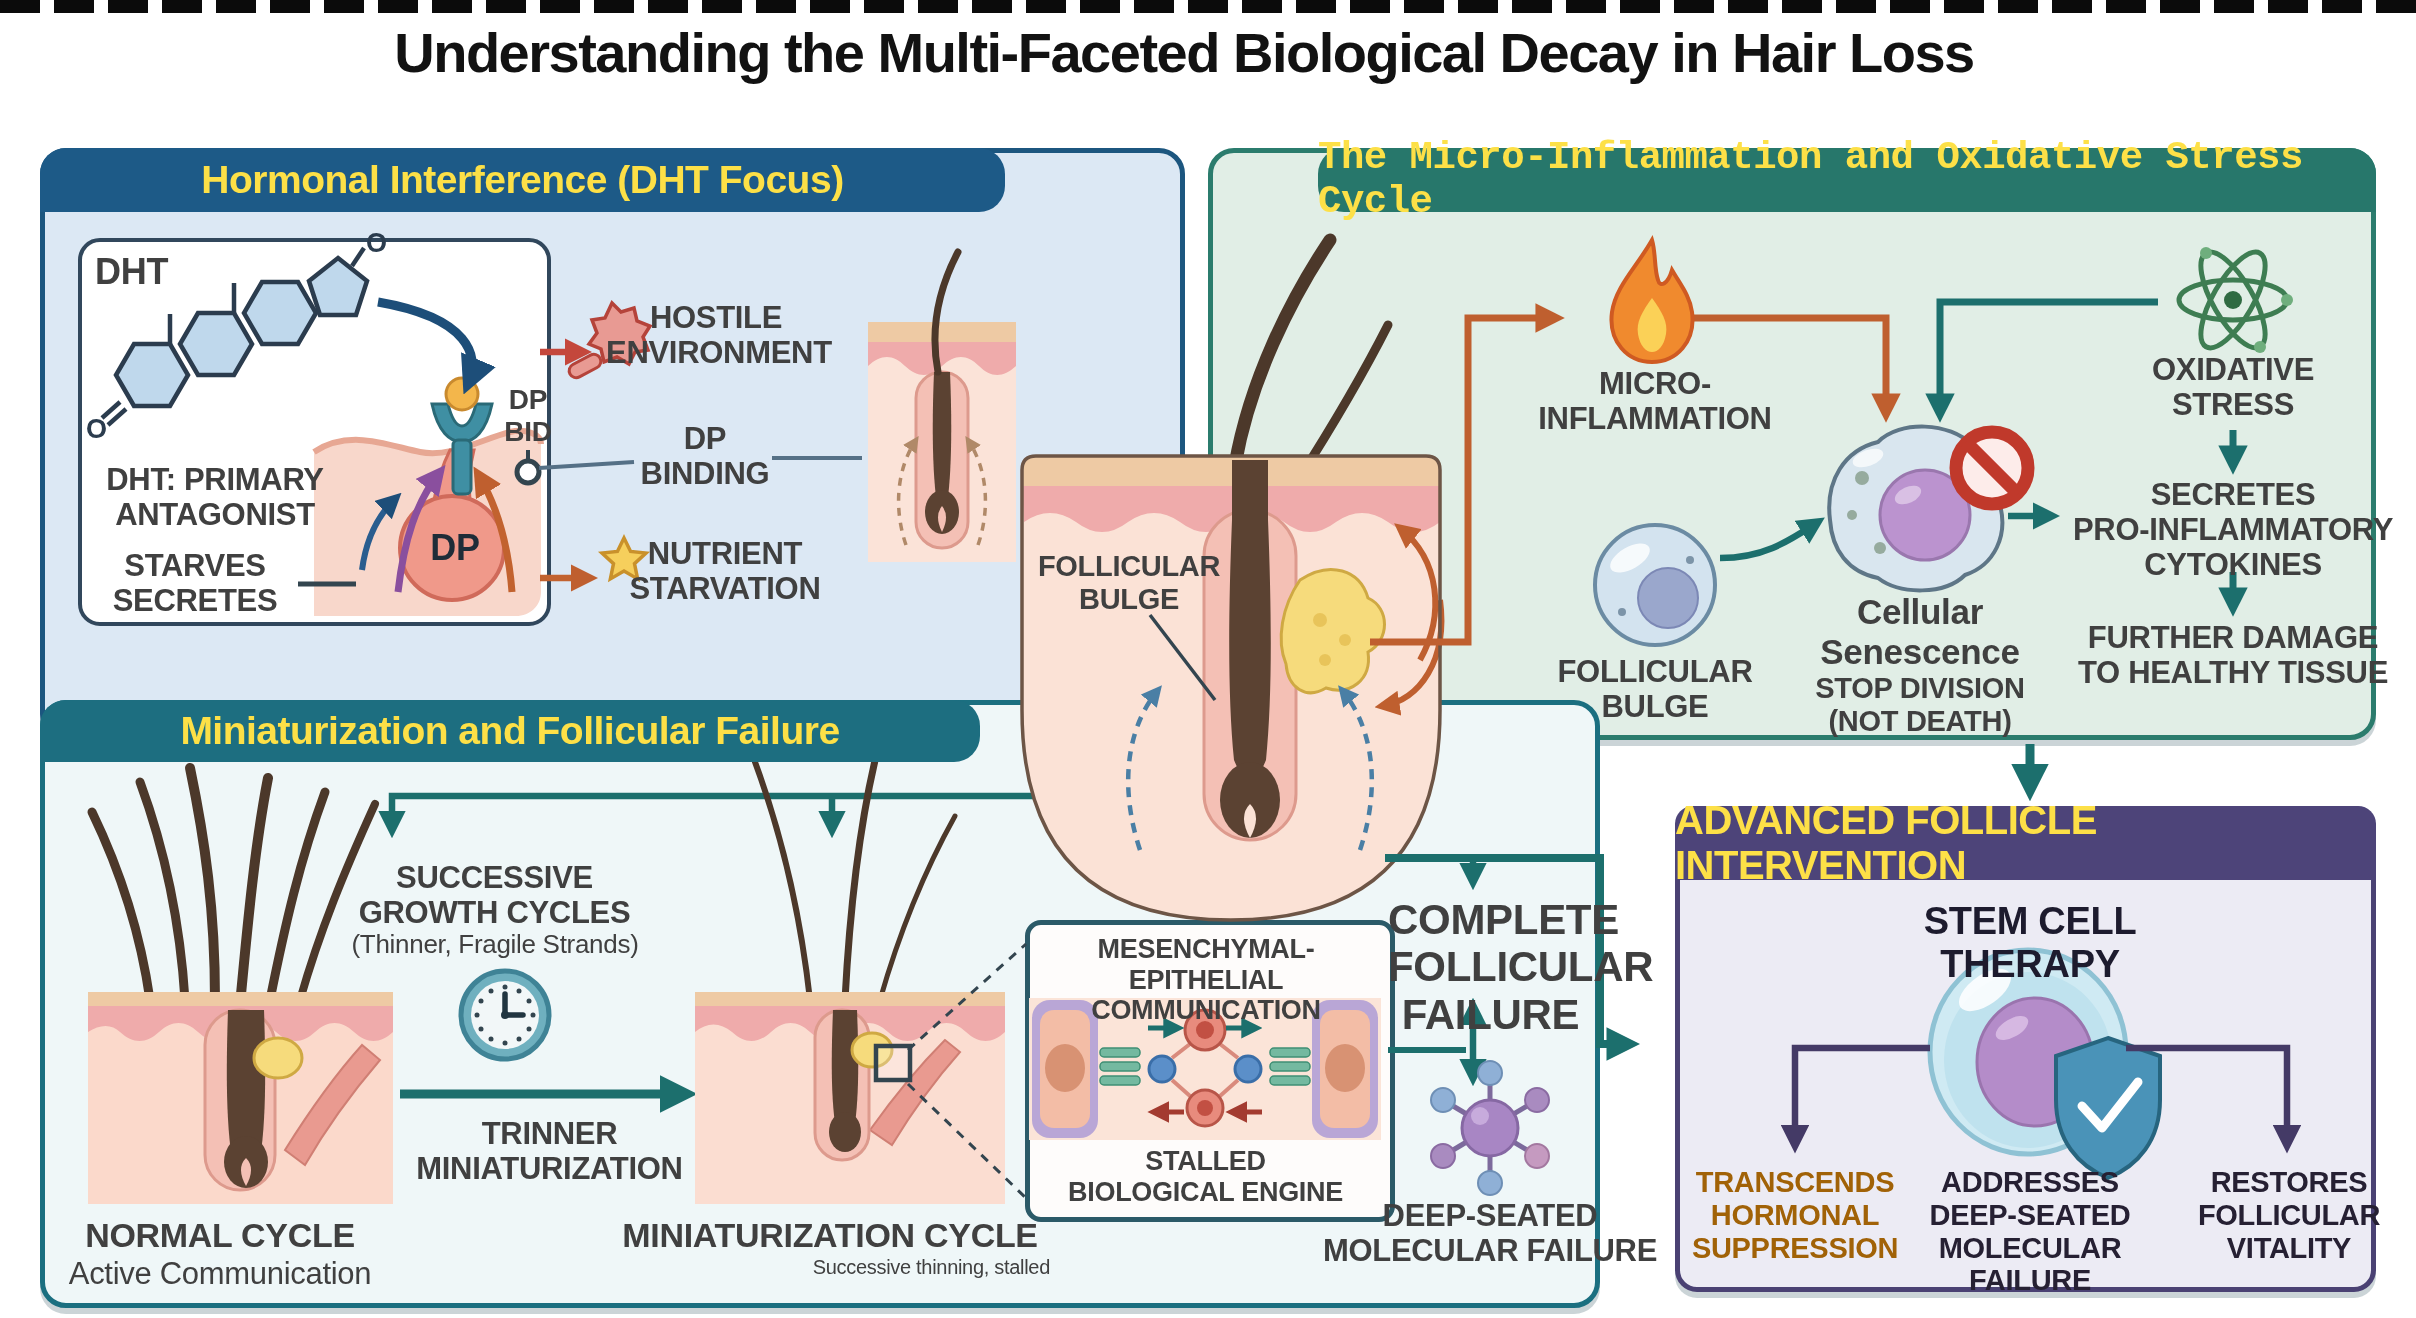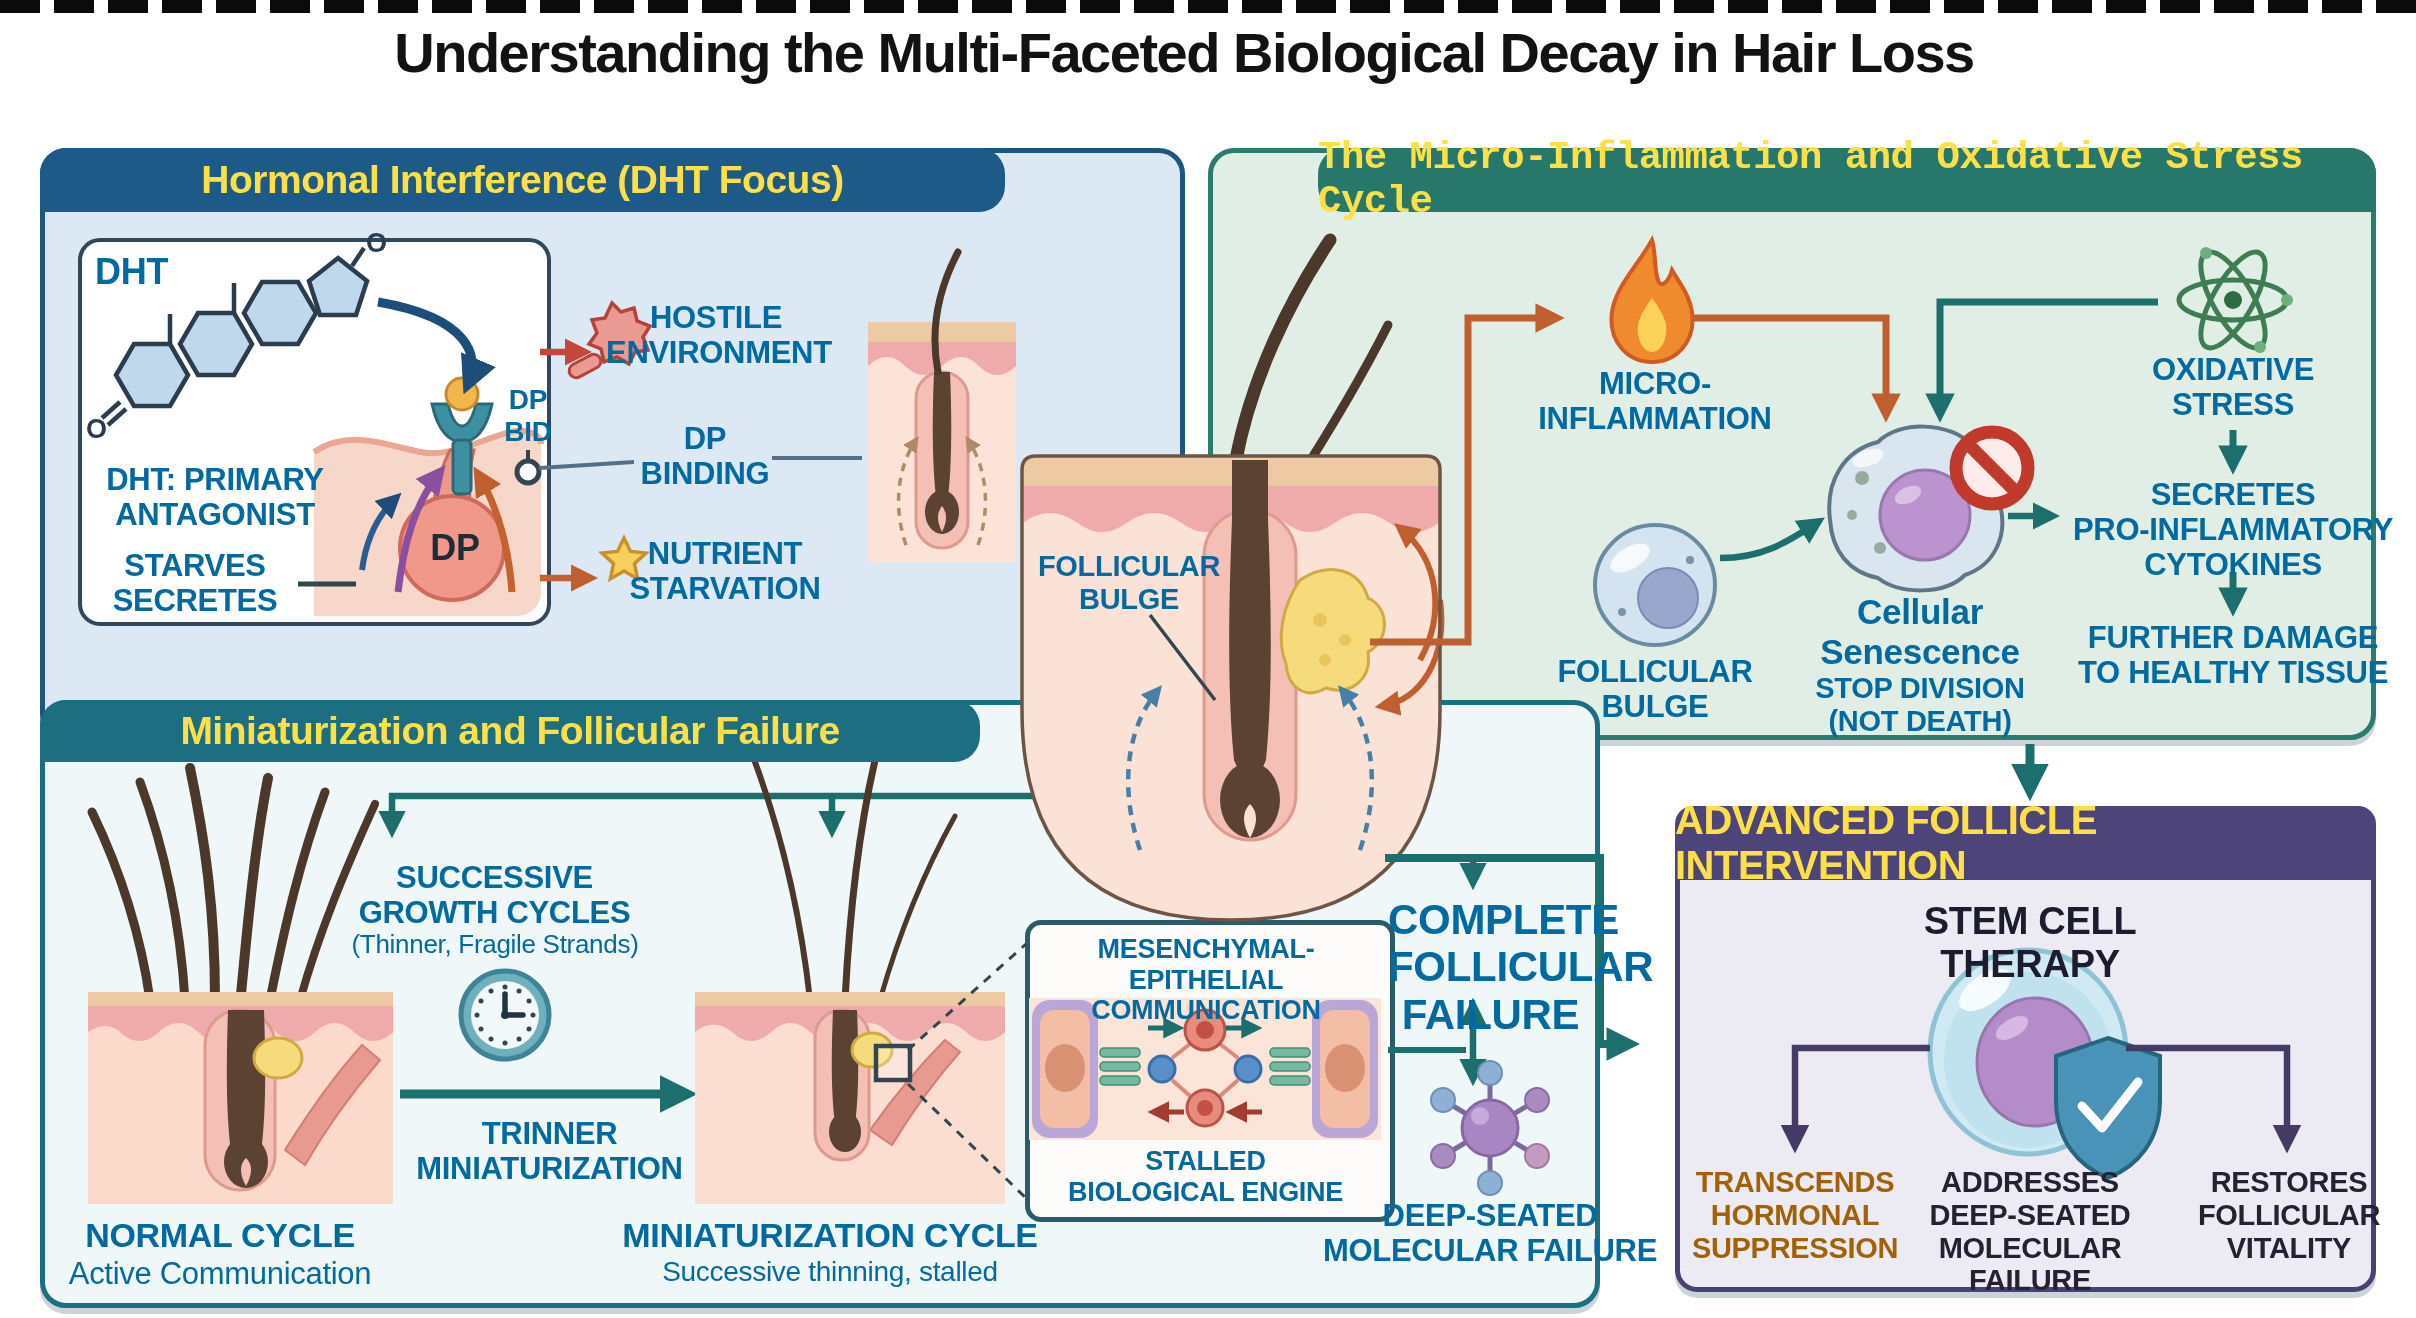--- a/index.html
+++ b/index.html
@@ -18,21 +18,21 @@
   .hdr{position:absolute;display:flex;align-items:center;justify-content:center;
     color:#fde047;font-weight:bold;font-size:39px;letter-spacing:-0.5px;z-index:6;}
   .hA{left:40px;top:148px;width:965px;height:64px;background:#1d5a87;border-radius:26px 26px 26px 0;}
   .hB{left:1318px;top:148px;width:1058px;height:64px;background:#27776b;border-radius:26px 26px 0 26px;font-family:Liberation Mono, monospace;}
   .hC{left:40px;top:700px;width:940px;height:62px;background:#1d6e80;border-radius:26px 26px 26px 0;}
   .hD{left:1675px;top:806px;width:701px;height:74px;background:#4d4479;border-radius:18px 18px 0 0;font-size:40px;}
   .whitebox{position:absolute;left:78px;top:238px;width:465px;height:380px;background:#ffffff;
     border:4px solid #31475c;border-radius:22px;}
   .mesbox{position:absolute;left:1025px;top:920px;width:360px;height:292px;background:#fefcfb;
     border:5px solid #2b5a68;border-radius:16px;}
-  .lbl{position:absolute;font-weight:bold;color:#0369a1;text-align:center;
+  .lbl{position:absolute;font-weight:bold;color:#404040;text-align:center;
     white-space:pre-line;line-height:1.13;letter-spacing:-0.3px;z-index:5;}
   .reg{font-weight:normal;}
   svg text{font-family:"Liberation Sans",sans-serif;}
   #art{position:absolute;left:0;top:0;z-index:3;}
 </style>
 </head>
 <body>
 
 <div id="stage">
 
@@ -384,21 +384,21 @@
 BULGE</div>
 
   <div class="lbl" style="left:352px;top:860px;width:285px;font-size:31px;">SUCCESSIVE
 GROWTH CYCLES</div>
   <div class="lbl reg" style="left:325px;top:930px;width:340px;font-size:26px;font-weight:500;">(Thinner, Fragile Strands)</div>
   <div class="lbl" style="left:412px;top:1116px;width:275px;font-size:31px;">TRINNER
 MINIATURIZATION</div>
   <div class="lbl" style="left:60px;top:1216px;width:320px;font-size:34px;">NORMAL CYCLE</div>
   <div class="lbl reg" style="left:50px;top:1256px;width:340px;font-size:31px;">Active Communication</div>
   <div class="lbl" style="left:610px;top:1216px;width:440px;font-size:34px;">MINIATURIZATION CYCLE</div>
-  <div class="lbl reg" style="left:610px;top:1256px;width:440px;font-size:28px;">Successive thinning, stalled</div>
+  <div class="lbl reg" style="left:610px;top:1256px;width:440px;font-size:20px;text-align:right;">Successive thinning, stalled</div>
   <div class="lbl" style="left:1036px;top:934px;width:340px;font-size:27px;">MESENCHYMAL-EPITHELIAL
 COMMUNICATION</div>
   <div class="lbl" style="left:1068px;top:1146px;width:275px;font-size:27px;">STALLED
 BIOLOGICAL ENGINE</div>
   <div class="lbl" style="left:1388px;top:896px;width:205px;font-size:42px;">COMPLETE
 FOLLICULAR
 FAILURE</div>
   <div class="lbl" style="left:1310px;top:1198px;width:360px;font-size:31px;">DEEP-SEATED
 MOLECULAR FAILURE</div>
 

